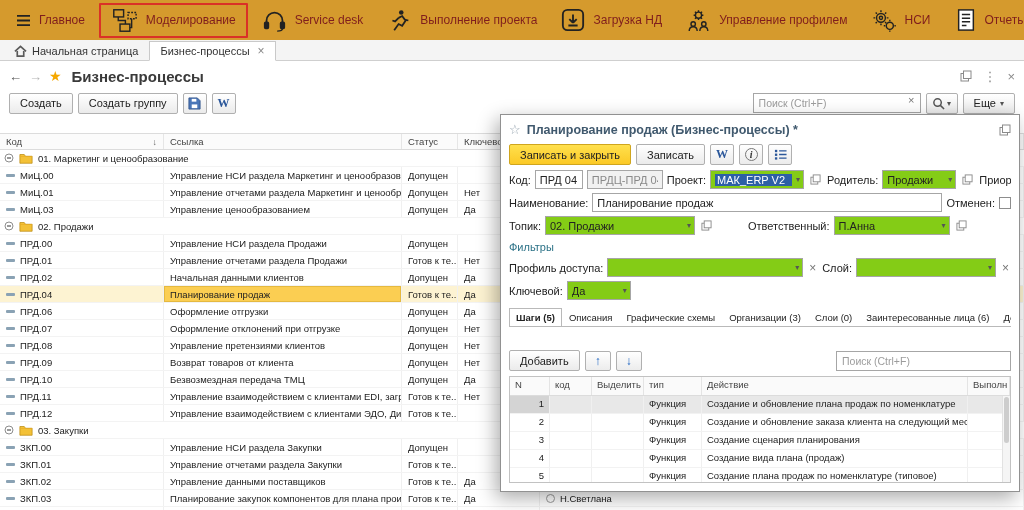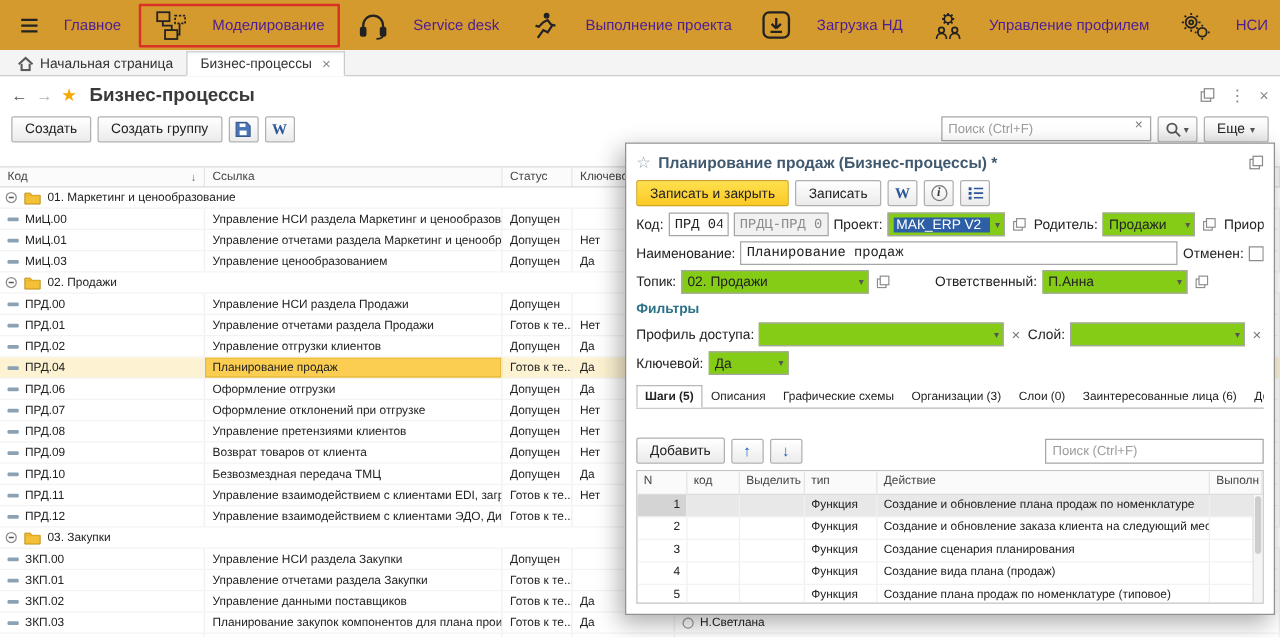--- a/index.html
+++ b/index.html
@@ -2,21 +2,21 @@
 <html><head>
 <meta charset="utf-8">
 <style>
   *{box-sizing:border-box;margin:0;padding:0}
   html,body{width:1024px;height:510px;overflow:hidden}
   body{font-family:"Liberation Sans",sans-serif;background:#fff}
   .app{width:1024px;height:510px;position:relative;overflow:hidden;background:#fff}
 
   
   .ribbon{height:40px;background:#d59a2d;display:flex;align-items:center;padding:0 4px}
-  .ribbon-item{display:flex;align-items:center;gap:20px;padding:5px 12px;font-size:12px;color:#4c1d95;cursor:default;white-space:nowrap}
+  .ribbon-item{display:flex;align-items:center;gap:8px;padding:5px 12px;font-size:12px;color:#7f1d1d;cursor:default;white-space:nowrap}
   .ribbon-item.hl{border:2px solid #da3127;border-radius:1px;padding:3px 10px;margin:0 2px}
   .ricon{display:inline-flex;align-items:center}
 
   
   .tabbar{height:21px;background:#f4f4f4;border-bottom:1px solid #cfcfcf;display:flex;padding-left:3px}
   .tab{display:flex;align-items:center;gap:5px;height:20px;padding:0 10px;font-size:11px;color:#333;border:1px solid transparent;position:relative;top:1px;cursor:default;white-space:nowrap}
   .tab.active{background:#fff;border-color:#c9c9c9;border-bottom-color:#fff}
   .tclose{color:#888;font-size:12px;margin-left:3px}
 
   
@@ -56,32 +56,32 @@
 
   
   .dialog{position:absolute;left:500px;top:114px;width:520px;height:378px;background:#fff;border:1px solid #919191;box-shadow:-4px 6px 18px rgba(0,0,0,.33);z-index:10;display:flex;flex-direction:column;padding:3px 8px 8px}
   .dlg-title{display:flex;align-items:center;gap:6px;height:23px;font-size:12.5px;color:#40596e;font-weight:700;flex:none}
   .dstar{color:#97a5b0;font-weight:400;font-size:13px}
   .dlg-btnrow{display:flex;align-items:center;gap:5px;height:27px;flex:none}
   .btn.primary{background:linear-gradient(#ffe04d,#fbc926);border-color:#cfa51e}
   .infoi{font-family:"Liberation Serif",serif;font-style:italic;font-weight:700;color:#333;border:1px solid #777;border-radius:50%;width:13px;height:13px;line-height:11px;font-size:10px;display:inline-block;text-align:center}
   .dlg-row{display:flex;align-items:center;gap:4px;height:23px;font-size:11px;color:#222;white-space:nowrap;overflow:hidden;flex:none}
   .lbl{flex:none}
-  .input{border:1px solid #a6a6a6;height:19px;font-size:11px;padding:0 4px;font-family:Liberation Mono, monospace;color:#222;flex:none}
+  .input{border:1px solid #a6a6a6;height:19px;font-size:11px;padding:0 4px;font-family:Liberation Sans, sans-serif;color:#222;flex:none}
   .input.ro{background:#f1f1f1;color:#8a8a8a}
   .combo{border:1px solid #a6a6a6;height:19px;display:flex;align-items:center;padding:0 3px 0 4px;background:#84cc16;flex:none}
   .combo .val{flex:1;overflow:hidden}
   .combo .val.sel{background:#2d5fa6;color:#fff;padding:0 2px}
   .combo .caret{margin-left:4px}
   .w48{width:48px}.w76{width:76px}.w94{width:94px}.w74{width:74px}.w150{width:150px}.w116{width:116px}.w140{width:140px}.w64{width:64px}
   .wflex{flex:1 1 60px;min-width:40px}
   .fieldbtn{width:15px;height:15px;display:inline-flex;align-items:center;justify-content:center;flex:none;border:none;background:none}
   .clear-x{color:#777;font-size:12px;padding:0 2px;flex:none}
   .cb{width:12px;height:12px;border:1px solid #8d8d8d;background:#fff;flex:none;display:inline-block}
-  .section{color:#2c7287;font-weight:700;height:19px}
+  .section{color:#2c7287;font-weight:400;height:19px}
   .gap26{width:26px;flex:none}
   .dlg-tabs{display:flex;align-items:flex-end;border-bottom:1px solid #b9b9b9;height:22px;margin-top:3px;font-size:9.5px;flex:none;overflow:hidden}
   .dtab{padding:3px 6px;color:#222;border:1px solid transparent;position:relative;top:1px;white-space:nowrap}
   .dtab.active{background:#fff;border-color:#b9b9b9;border-bottom-color:#fff;font-weight:700}
   .dlg-toolbar{display:flex;align-items:center;gap:5px;height:27px;margin-top:20px;flex:none}
   .arrowbtn{width:26px;height:20px;border:1px solid #b0b0b0;background:linear-gradient(#fff,#ececec);color:#1660c0;font-weight:700;font-size:12px;display:inline-flex;align-items:center;justify-content:center;border-radius:2px}
   .dlg-search{width:175px}
   .steps{border:1px solid #c2c2c2;flex:1;margin-top:2px;overflow:hidden;position:relative}
   .st-head{display:grid;grid-template-columns:40px 42px 52px 58px 1fr 42px;height:19px;background:#fafafa;border-bottom:1px solid #dcdcdc;font-size:9.5px;color:#444}
   .st-head>div{padding:2px 5px;border-right:1px solid #e4e4e4;white-space:nowrap;overflow:hidden}
@@ -334,21 +334,21 @@
           </div>
           <div class="lt-row">
             <div class="c-code"><span class="dash"></span>ПРД.01</div>
             <div class="c-link">Управление отчетами раздела Продажи</div>
             <div class="c-status">Готов к те...</div>
             <div class="c-key">Нет</div>
             <div class="c-resp"></div>
           </div>
           <div class="lt-row">
             <div class="c-code"><span class="dash"></span>ПРД.02</div>
-            <div class="c-link">Управление отгрузки клиентов</div>
+            <div class="c-link">Начальная данными клиентов</div>
             <div class="c-status">Допущен</div>
             <div class="c-key">Да</div>
             <div class="c-resp"></div>
           </div>
           <div class="lt-row selected">
             <div class="c-code"><span class="dash"></span>ПРД.04</div>
             <div class="c-link">Планирование продаж</div>
             <div class="c-status">Готов к те...</div>
             <div class="c-key">Да</div>
             <div class="c-resp"></div>

